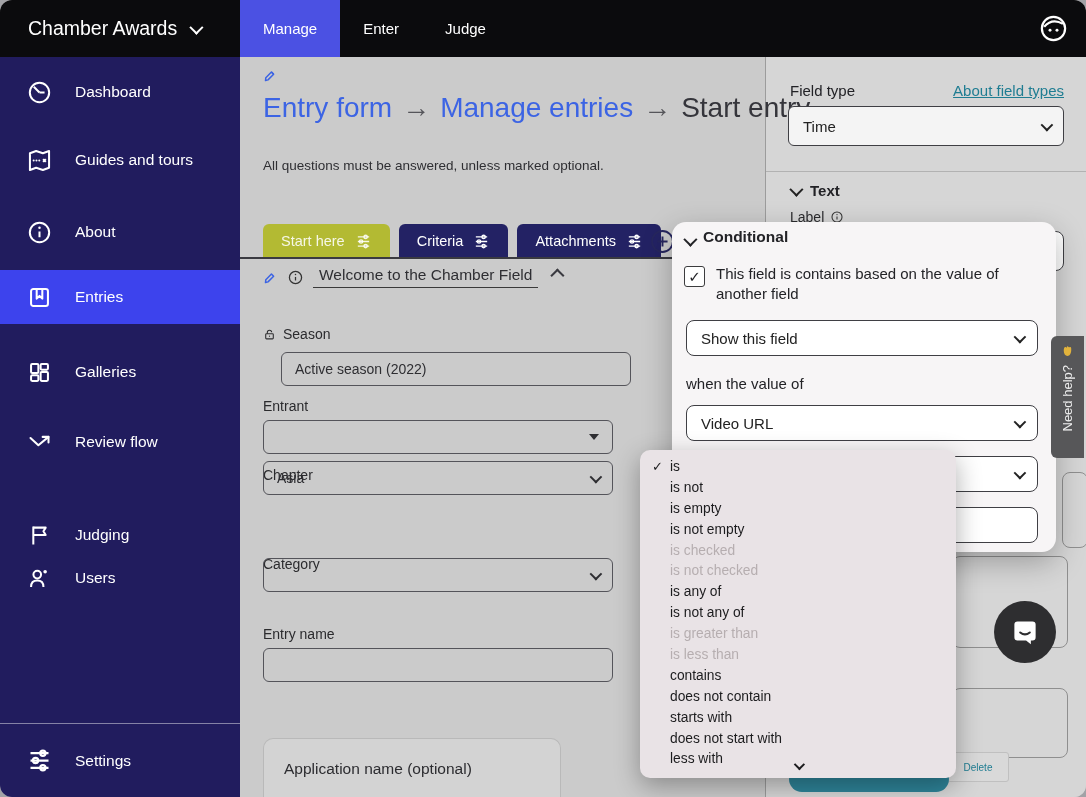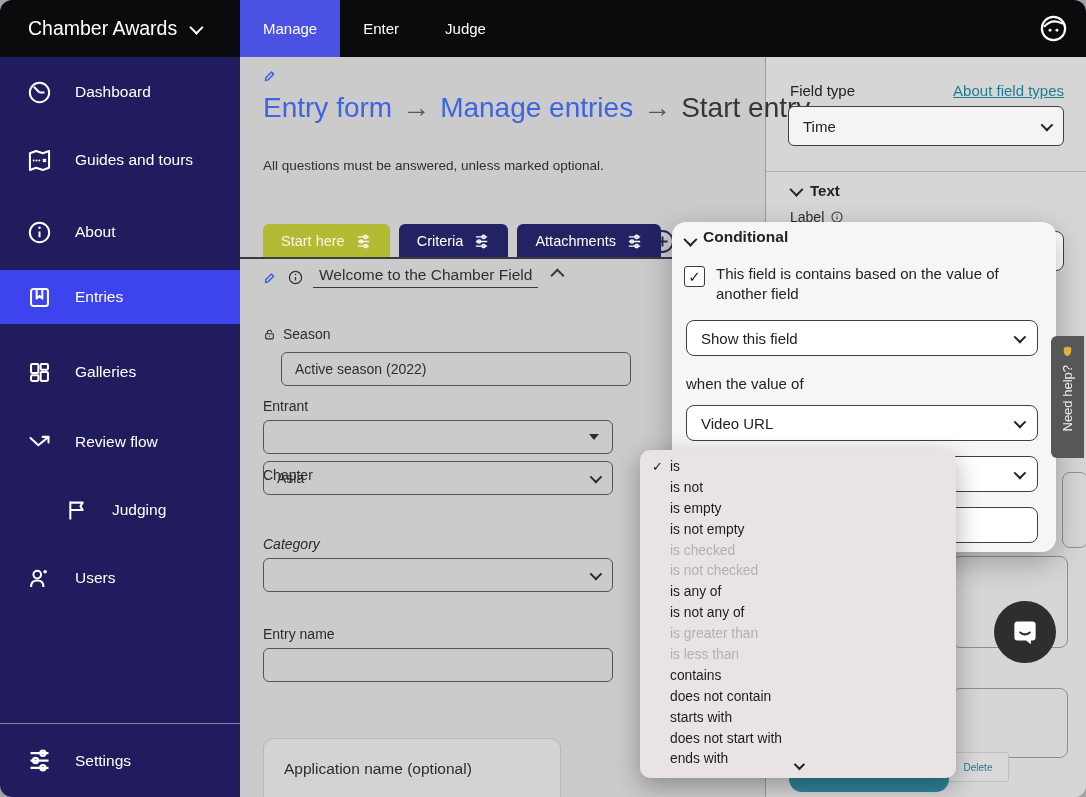--- a/index.html
+++ b/index.html
@@ -161,21 +161,21 @@
           </svg></span>
         <span>Galleries</span>
       </div>
       <div class="si" style="top: 358px;">
         <span class="icon"><svg viewBox="0 0 24 24" fill="none" stroke="currentColor" stroke-width="1.8" stroke-linejoin="round" stroke-linecap="round">
             <path d="M4 8l7 6.5L20 7"></path>
             <path d="M14.8 7H20v5"></path>
           </svg></span>
         <span>Review flow</span>
       </div>
-      <div class="si" style="top: 426px; margin-left: 37px;">
+      <div class="si" style="top: 451px;">
         <span class="icon"><svg viewBox="0 0 24 24" fill="none" stroke="currentColor" stroke-width="1.8" stroke-linejoin="round">
             <path d="M6.5 4v16"></path>
             <path d="M6.5 5h11l-2 3.25 2 3.25h-11"></path>
           </svg></span>
         <span>Judging</span>
       </div>
       <div class="si" style="top: 494px;">
         <span class="icon"><svg viewBox="0 0 24 24" fill="none" stroke="currentColor" stroke-width="1.8">
             <circle cx="10" cy="8.5" r="3.4"></circle>
             <path d="M4.5 19.5c0-4 2.5-5.7 5.5-5.7s5.5 1.7 5.5 5.7"></path>
@@ -272,21 +272,21 @@
     <span></span>
     <span class="tri"></span>
   </div>
 
   <div class="flabel" style="top:467px;">Chapter</div>
   <div class="fbox" style="top:461px;">
     <span>Asia</span>
     <span class="chv down"></span>
   </div>
 
-  <div class="flabel" style="top:536px;font-style:italic;">Category</div>
+  <div class="flabel" style="top:556px;">Category</div>
   <div class="fbox" style="top:558px;">
     <span></span>
     <span class="chv down"></span>
   </div>
 
   <div class="flabel" style="top:626px;">Entry name</div>
   <div class="fbox" style="top:648px;">
     <span></span>
   </div>
 
@@ -413,18 +413,18 @@
       <div class="opt">
         <span class="ck"></span>
         <span>starts with</span>
       </div>
       <div class="opt">
         <span class="ck"></span>
         <span>does not start with</span>
       </div>
       <div class="opt">
         <span class="ck"></span>
-        <span>ends with</span>
+        <span>less with</span>
       </div>
       <div class="more"><span class="chv down"></span></div>
   </div>
 
 </div>
 
 </body></html>

